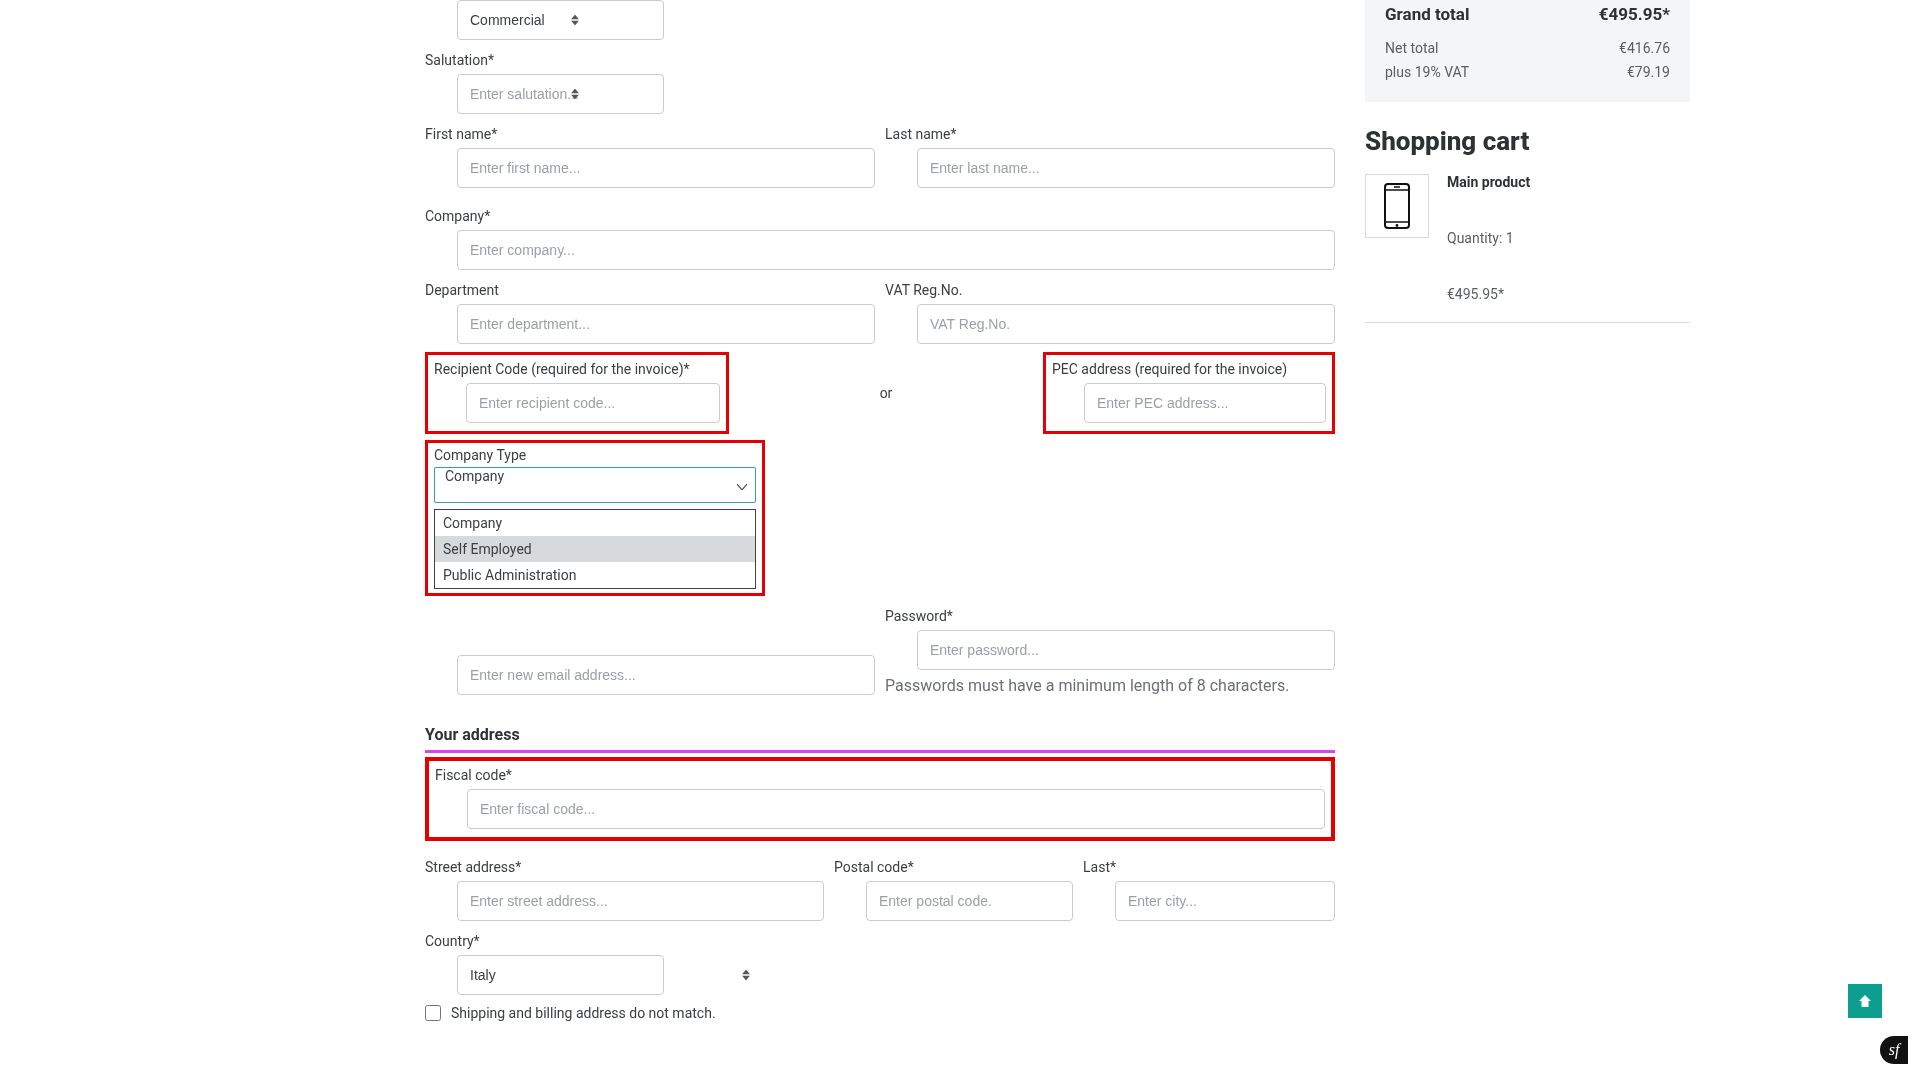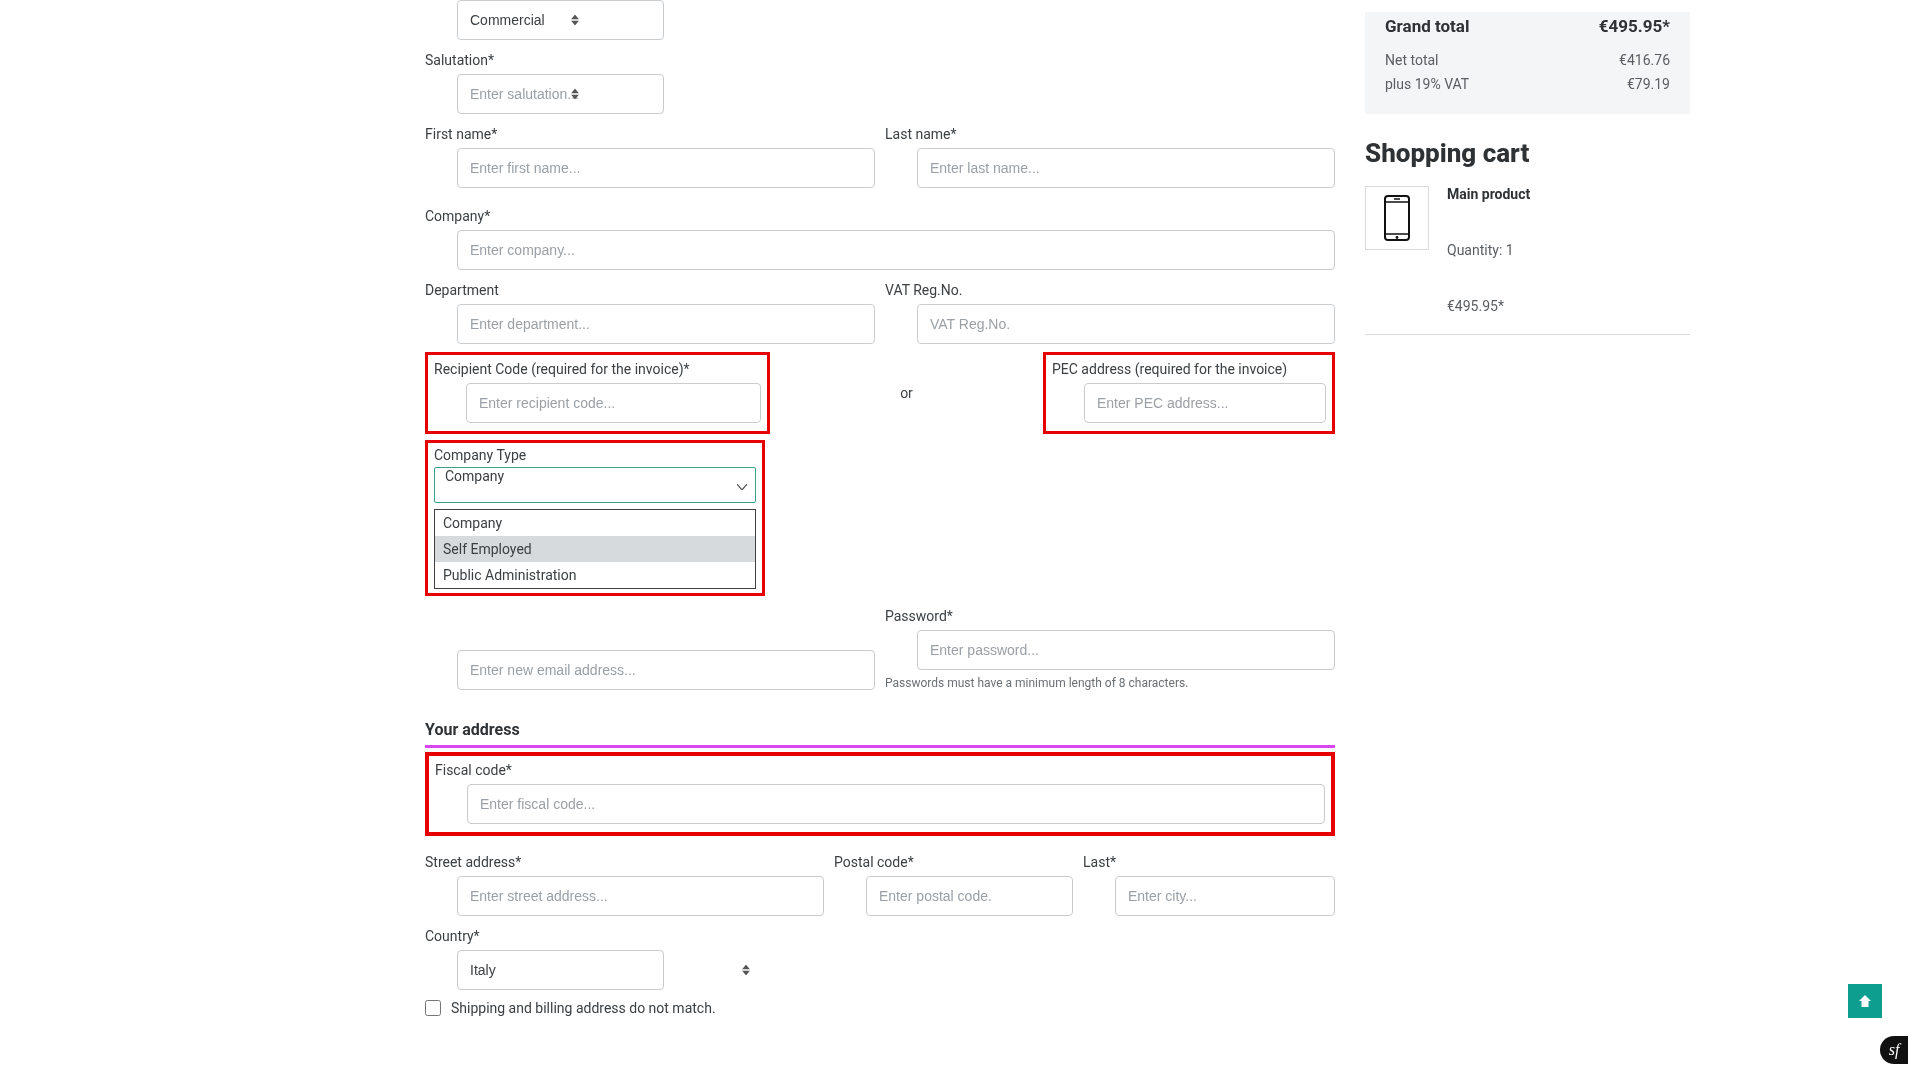--- a/index.html
+++ b/index.html
@@ -16,21 +16,21 @@
     margin: 0 auto;
     gap: 30px;
   }
   .main {
     flex: 1;
     padding-left: 195px;
     padding-top: 0;
   }
   .sidebar {
     width: 325px;
-    padding-top: 12px;
+    padding-top: 0;
   }
   .form-row {
     display: flex;
     gap: 10px;
     margin-bottom: 8px;
     align-items: flex-end;
   }
   .form-group {
     display: flex;
     flex-direction: column;
@@ -112,21 +112,21 @@
     margin-bottom: 4px;
   }
   .dropdown-list .opt {
     padding: 5px 8px;
     font-size: 14px;
   }
   .dropdown-list .opt.hover {
     background: #d7dadd;
   }
   .helptext {
-    font-size: 12px;
+    font-size: 16px;
     color: #6b7075;
     margin-top: 6px;
   }
   .checkbox-row {
     display: flex;
     align-items: center;
     gap: 10px;
     margin-top: 10px;
   }
   .checkbox-row input { width: 16px; height: 16px; }
@@ -212,21 +212,21 @@
     gap: 10px;
   }
   .row-three .street { flex: 1.9; }
   .row-three .postal { flex: 0.55; }
   .row-three .city { flex: 1.2; }
   .country-group { width: 335px; }
   .iam-group { width: 164px; }
   .sal-group { width: 164px; }
   .company-type-box label { font-size: 14px; margin-bottom: 4px; display:block;}
   .rc-pec-row { display: flex; gap: 0; align-items: stretch; margin-top: 6px;}
-  .rc-pec-row .rc-box { width: 345px; }
+  .rc-pec-row .rc-box { width: 304px; }
   .rc-pec-row .pec-box { width: 292px; margin-left: auto;}
   .rc-pec-row .or-wrap { flex:1; display:flex; align-items:center; justify-content:center;}
 </style>
 </head>
 <body>
 
 <div class="page">
 
   <div class="main">
 

